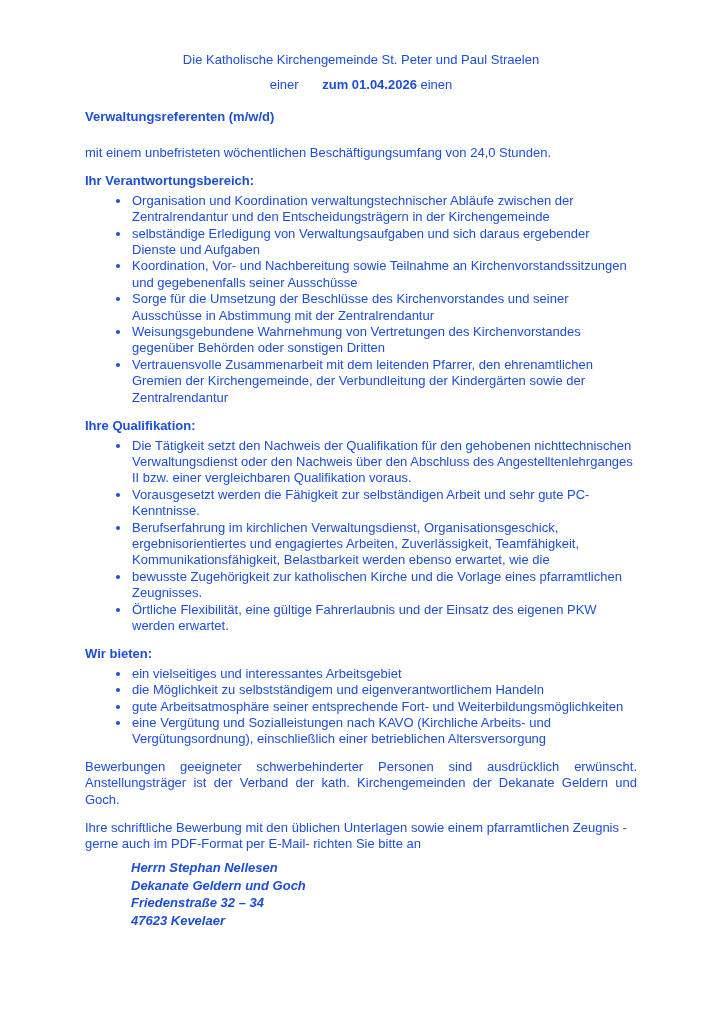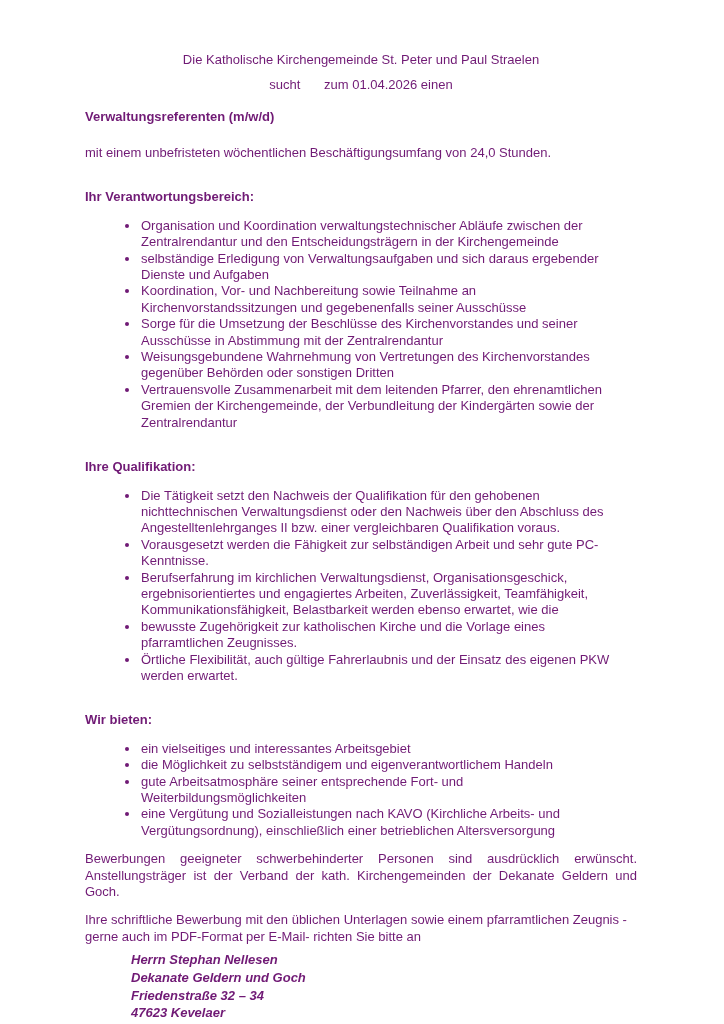--- a/index.html
+++ b/index.html
@@ -10,43 +10,43 @@
   .page {
     position: relative;
     width: 724px;
     height: 1024px;
     box-sizing: border-box;
     padding: 47px 87px 0 85px;
     background: #ffffff;
     font-family: "Liberation Sans", "DejaVu Sans", sans-serif;
     font-size: 13px;
     line-height: 16.4px;
-    color: #701a75;
+    color: #1d4ed8;
     overflow: hidden;
   }
   p { margin: 0; }
   .header-line {
     text-align: center;
     line-height: 25px;
   }
   .job-title {
     text-align: left;
     font-weight: bold;
     line-height: 17px;
     margin-top: 11px;
   }
   .intro {
     margin-top: 20px;
   }
   .section-heading {
     font-weight: bold;
-    margin-top: 28px;
+    margin-top: 12px;
   }
   ul.bullet-list {
-    margin: 12px;
+    margin: 3px;
     padding: 0 0 0 43px;
     list-style: disc outside;
   }
   ul.bullet-list li {
     padding-left: 1px;
   }
   .closing-1 {
     margin-top: 11px;
     text-align: justify;
   }
@@ -54,30 +54,30 @@
     margin-top: 12px;
   }
   .address {
     margin: 6px 0 0 46px;
     font-weight: bold;
     font-style: italic;
   }
   .address p {
     line-height: 17.7px;
   }
-  b { font-weight: normal; margin-left: 20px; }
+  b { font-weight: bold; margin-left: 20px; }
 </style>
 </head>
 <body>
 
 <div class="page">
 
   <div>
     <p class="header-line">Die Katholische Kirchengemeinde St. Peter und Paul Straelen</p>
-    <p class="header-line"><span>sucht </span><b>zum 01.04.2026</b><span> einen</span></p>
+    <p class="header-line"><span>einer </span><b>zum 01.04.2026</b><span> einen</span></p>
     <p class="job-title">Verwaltungsreferenten (m/w/d)</p>
   </div>
 
   <p class="intro">mit einem unbefristeten wöchentlichen Beschäftigungsumfang von 24,0 Stunden.</p>
 
   <div id="sections">
       <p class="section-heading">Ihr Verantwortungsbereich:</p>
       <ul class="bullet-list">
         <li>Organisation und Koordination verwaltungstechnischer Abläufe zwischen der Zentralrendantur und den Entscheidungsträgern in der Kirchengemeinde</li>
         <li>selbständige Erledigung von Verwaltungsaufgaben und sich daraus ergebender Dienste und Aufgaben</li>
@@ -85,21 +85,21 @@
         <li>Sorge für die Umsetzung der Beschlüsse des Kirchenvorstandes und seiner Ausschüsse in Abstimmung mit der Zentralrendantur</li>
         <li>Weisungsgebundene Wahrnehmung von Vertretungen des Kirchenvorstandes gegenüber Behörden oder sonstigen Dritten</li>
         <li>Vertrauensvolle Zusammenarbeit mit dem leitenden Pfarrer, den ehrenamtlichen Gremien der Kirchengemeinde, der Verbundleitung der Kindergärten sowie der Zentralrendantur</li>
       </ul>
       <p class="section-heading">Ihre Qualifikation:</p>
       <ul class="bullet-list">
         <li>Die Tätigkeit setzt den Nachweis der Qualifikation für den gehobenen nichttechnischen Verwaltungsdienst oder den Nachweis über den Abschluss des Angestelltenlehrganges II bzw. einer vergleichbaren Qualifikation voraus.</li>
         <li>Vorausgesetzt werden die Fähigkeit zur selbständigen Arbeit und sehr gute PC-Kenntnisse.</li>
         <li>Berufserfahrung im kirchlichen Verwaltungsdienst, Organisationsgeschick, ergebnisorientiertes und engagiertes Arbeiten, Zuverlässigkeit, Teamfähigkeit, Kommunikationsfähigkeit, Belastbarkeit werden ebenso erwartet, wie die</li>
         <li>bewusste Zugehörigkeit zur katholischen Kirche und die Vorlage eines pfarramtlichen Zeugnisses.</li>
-        <li>Örtliche Flexibilität, auch gültige Fahrerlaubnis und der Einsatz des eigenen PKW werden erwartet.</li>
+        <li>Örtliche Flexibilität, eine gültige Fahrerlaubnis und der Einsatz des eigenen PKW werden erwartet.</li>
       </ul>
       <p class="section-heading">Wir bieten:</p>
       <ul class="bullet-list">
         <li>ein vielseitiges und interessantes Arbeitsgebiet</li>
         <li>die Möglichkeit zu selbstständigem und eigenverantwortlichem Handeln</li>
         <li>gute Arbeitsatmosphäre seiner entsprechende Fort- und Weiterbildungsmöglichkeiten</li>
         <li>eine Vergütung und Sozialleistungen nach KAVO (Kirchliche Arbeits- und Vergütungsordnung), einschließlich einer betrieblichen Altersversorgung</li>
       </ul>
     </div>
 

